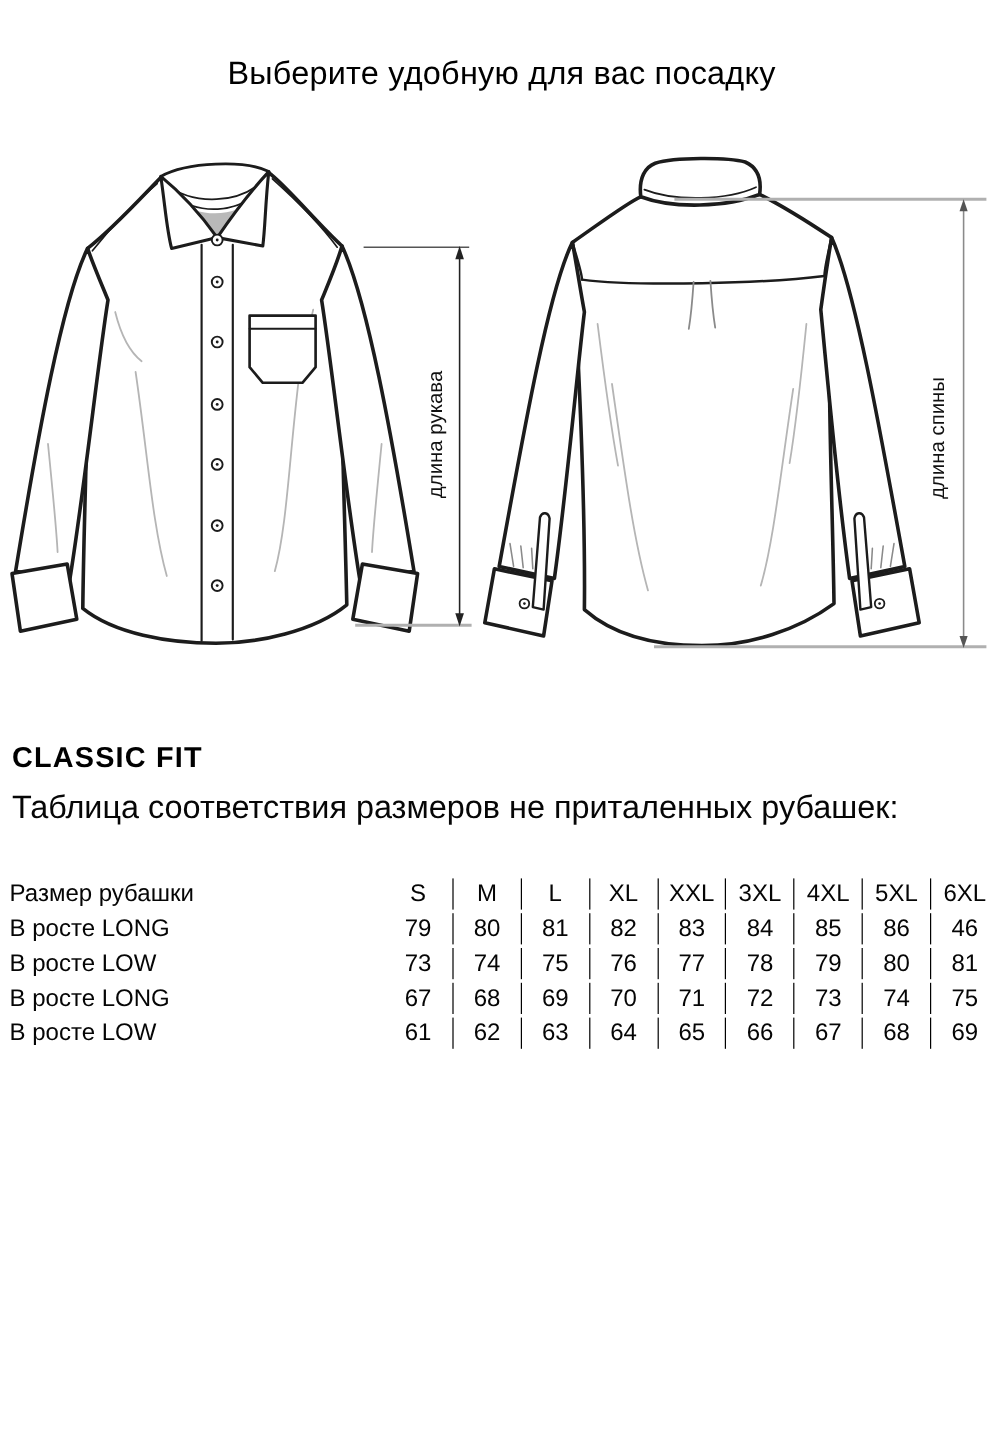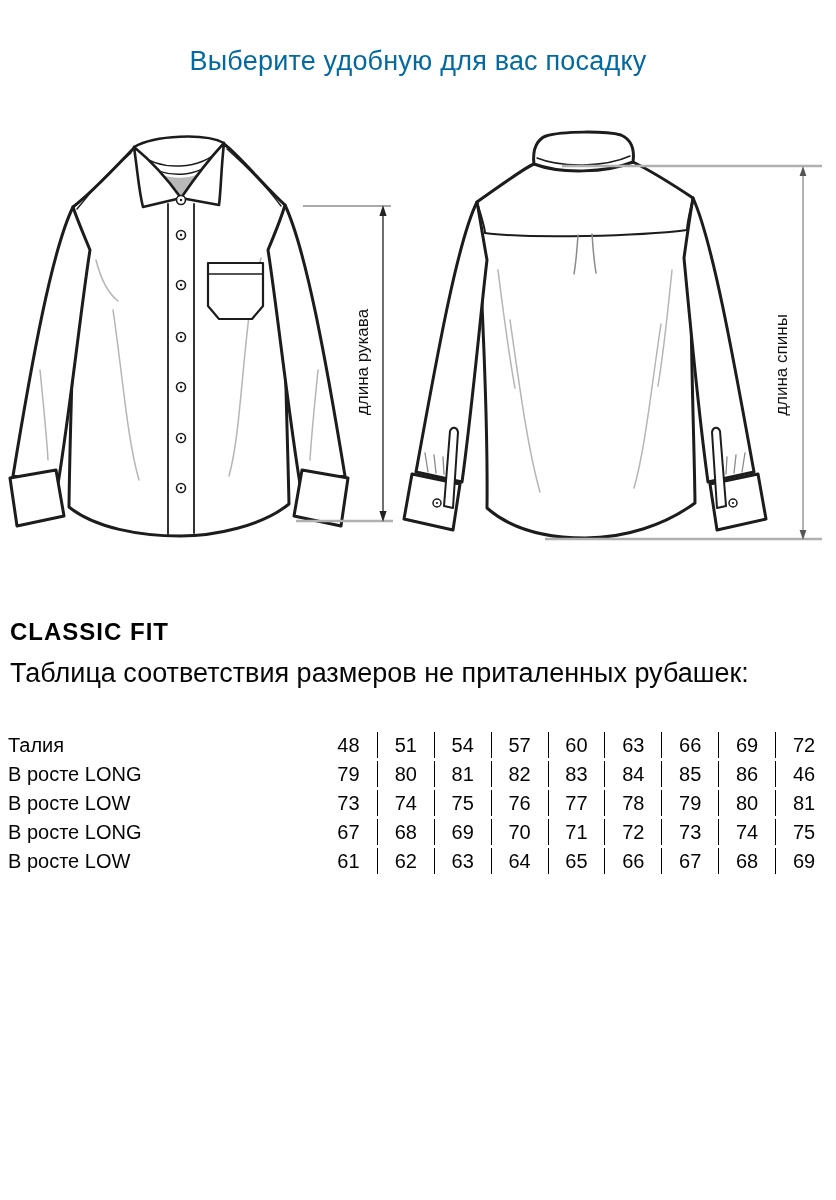--- a/index.html
+++ b/index.html
@@ -2,21 +2,21 @@
 <html><head>
 <meta charset="utf-8">
 <style>
   html,body{margin:0;padding:0;}
   body{
     width:836px;height:1200px;position:relative;background:#ffffff;
     font-family:"Liberation Sans",sans-serif;color:#000;overflow:hidden;
   }
   .page-title{
     position:absolute;top:46px;left:0;width:836px;text-align:center;
-    font-size:27px;letter-spacing:.2px;color:#0369a1;
+    font-size:27px;letter-spacing:.2px;color:#000000;
   }
   .figure-svg{position:absolute;top:120px;left:0;}
   .fit-heading{
     position:absolute;top:618px;left:10px;font-size:24px;font-weight:900;
     letter-spacing:1px;color:#000;text-align:right;
   }
   .fit-sub{
     position:absolute;top:658px;left:10px;font-size:27px;color:#060606;
   }
   table.size-table{
@@ -183,30 +183,30 @@
   </g>
   <text x="787" y="245" transform="rotate(-90 787 245)" text-anchor="middle" font-size="17" fill="#111" font-family="Liberation Sans, sans-serif">длина спины</text>
 </svg>
 
 <div class="fit-heading">CLASSIC FIT</div>
 <div class="fit-sub">Таблица соответствия размеров не приталенных рубашек:</div>
 
 <table class="size-table">
   <tbody id="size-table-body">
       <tr>
-        <td class="row-label">Талия</td>
-        <td class="num">48</td>
-        <td class="num sep">51</td>
-        <td class="num sep">54</td>
-        <td class="num sep">57</td>
-        <td class="num sep">60</td>
-        <td class="num sep">63</td>
-        <td class="num sep">66</td>
-        <td class="num sep">69</td>
-        <td class="num sep">72</td>
+        <td class="row-label">Размер рубашки</td>
+        <td class="num">S</td>
+        <td class="num sep">M</td>
+        <td class="num sep">L</td>
+        <td class="num sep">XL</td>
+        <td class="num sep">XXL</td>
+        <td class="num sep">3XL</td>
+        <td class="num sep">4XL</td>
+        <td class="num sep">5XL</td>
+        <td class="num sep">6XL</td>
       </tr>
       <tr>
         <td class="row-label">В росте LONG</td>
         <td class="num">79</td>
         <td class="num sep">80</td>
         <td class="num sep">81</td>
         <td class="num sep">82</td>
         <td class="num sep">83</td>
         <td class="num sep">84</td>
         <td class="num sep">85</td>

